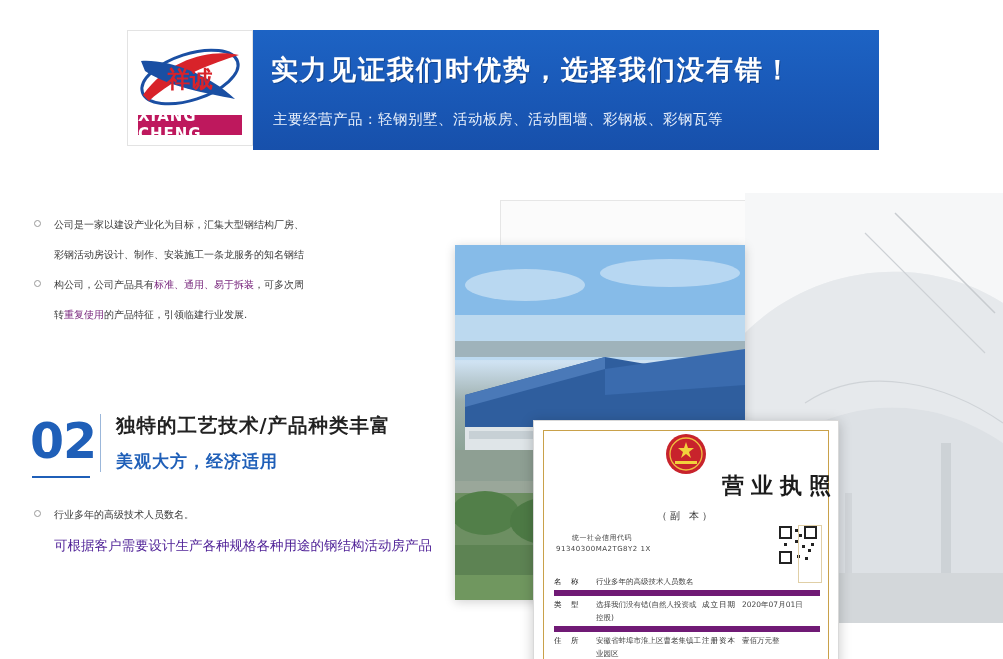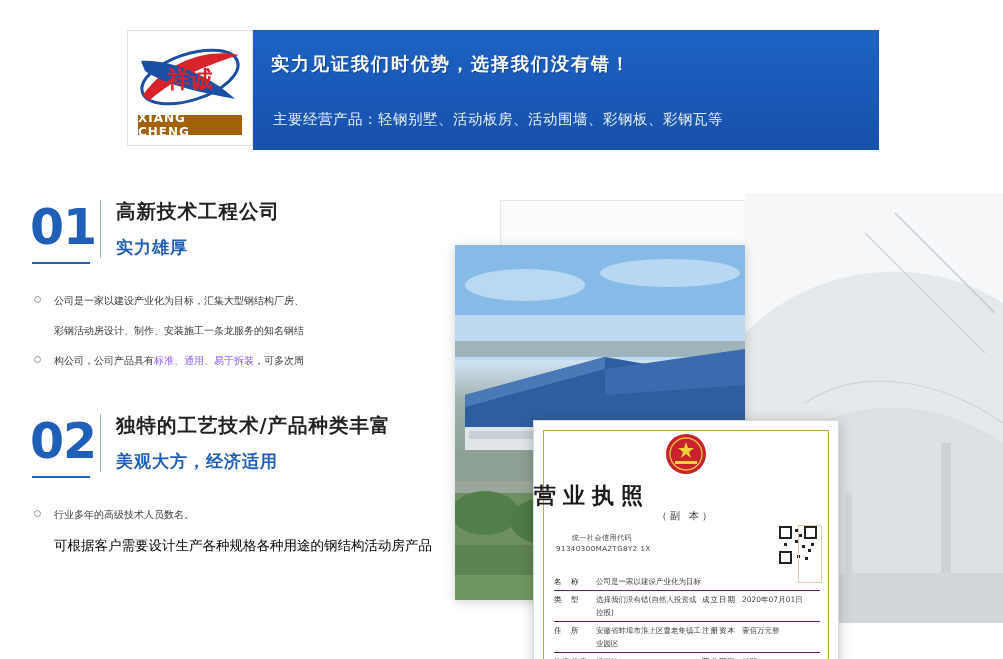--- a/index.html
+++ b/index.html
@@ -18,33 +18,33 @@
   .logo-box{
     position:absolute;left:0;top:0;width:126px;height:116px;
     background:#ffffff;border:1px solid #e3e3e3;box-sizing:border-box;
     display:flex;flex-direction:column;align-items:center;justify-content:center;
   }
   .logo-art{
     position:relative;width:110px;height:74px;
   }
   .logo-art svg{display:block;}
   .logo-ribbon{
-    width:104px;height:20px;background:#a16207;color:#fff;
-    font-size:12px;letter-spacing:1px;font-weight:bold;
+    width:104px;height:20px;background:#be185d;color:#fff;
+    font-size:15px;letter-spacing:1px;font-weight:bold;
     display:flex;align-items:center;justify-content:center;
     font-family:"DejaVu Sans","Liberation Sans",sans-serif;
   }
   .banner{
     position:absolute;left:126px;top:0;width:626px;height:120px;
     background:linear-gradient(180deg,#1d63c4 0%,#1a5ab9 45%,#1750ab 100%);
     box-sizing:border-box;
   }
   .banner-main{
     position:absolute;left:18px;top:22px;
-    color:#ffffff;font-size:18px;font-weight:bold;letter-spacing:2px;
+    color:#ffffff;font-size:27px;font-weight:bold;letter-spacing:2px;
     text-shadow:1px 1px 0 rgba(0,0,0,.25);
   }
   .banner-sub{
     position:absolute;left:20px;top:80px;
     color:#eaf1fb;font-size:14.5px;letter-spacing:.5px;
   }
   
   .section{position:absolute;}
   .sec1{left:30px;top:196px;width:460px;}
   .sec2{left:30px;top:410px;width:470px;}
@@ -72,22 +72,22 @@
   }
   .bullets{position:relative;margin-top:14px;}
   .bullet{
     position:relative;padding-left:24px;font-size:13.5px;line-height:28px;color:#3a3a3a;
   }
   .bullet .dot{
     position:absolute;left:4px;top:10px;width:7px;height:7px;border-radius:50%;
     border:1px solid #9a9a9a;background:#fff;box-sizing:border-box;
   }
   .para{font-size:10px;line-height:30px;color:#3a3a3a;}
-  .hl-red{color:#8b5cf6;}
-  .red-line{color:#000000;font-size:13.5px;line-height:30px;}
+  .hl-red{color:#701a75;}
+  .red-line{color:#4c1d95;font-size:13.5px;line-height:30px;}
 
   
   .photo-wrap{position:absolute;left:455px;top:175px;width:548px;height:484px;}
   .ph{position:absolute;overflow:hidden;background:#dfe4e8;}
   .ph-back{
     left:45px;top:25px;width:265px;height:235px;background:#fbfbfb;
     border:1px solid #e6e6e6;box-sizing:border-box;
   }
   
   .ph-right{
@@ -107,21 +107,21 @@
     left:78px;top:245px;width:306px;height:414px;
     background:#ffffff;border:1px solid #d9d9d9;box-sizing:border-box;
     box-shadow:0 2px 12px rgba(0,0,0,.22);
   }
   .lic-inner{position:absolute;left:9px;top:9px;right:9px;bottom:9px;border:1px solid #c9a14a;}
   .lic-emblem{
     position:absolute;left:50%;top:10px;transform:translateX(-50%);
     width:46px;height:46px;
   }
   .lic-title{
-    position:absolute;left:0;right:0;top:60px;text-align:left;
+    position:absolute;left:0;right:0;top:50px;text-align:right;
     font-size:22px;font-weight:bold;color:#1b1b1b;letter-spacing:7px;
     font-family:"DejaVu Sans","Liberation Sans",sans-serif;
   }
   .lic-sub{
     position:absolute;left:0;right:0;top:88px;text-align:center;
     font-size:10px;color:#333;letter-spacing:3px;
   }
   .lic-code{
     position:absolute;left:38px;top:112px;font-size:7px;color:#444;letter-spacing:.5px;
   }
@@ -129,21 +129,21 @@
     position:absolute;left:22px;top:124px;font-size:7px;color:#444;letter-spacing:.5px;
   }
   .lic-qr{
     position:absolute;right:20px;top:104px;width:40px;height:40px;background:#fff;
   }
   .lic-stamp-note{
     position:absolute;right:16px;top:104px;width:22px;height:56px;border:1px solid #e0cfa6;
   }
   .lic-rows{position:absolute;left:20px;top:152px;right:18px;}
   .lic-row{
-    display:flex;font-size:7.5px;color:#333;line-height:13px;border-bottom:1px solid #701a75;
+    display:flex;font-size:7.5px;color:#333;line-height:13px;border-bottom:6px solid #701a75;
     padding:2px 0;
   }
   .lic-row .k{width:42px;flex:none;color:#222;letter-spacing:1px;}
   .lic-row .v{flex:1;color:#444;}
   .lic-row .k2{width:40px;flex:none;color:#222;letter-spacing:1px;}
   .lic-row .v2{width:78px;flex:none;color:#444;}
 </style>
 </head>
 <body>
 
@@ -161,38 +161,34 @@
     <div class="logo-ribbon">XIANG  CHENG</div>
   </div>
 
   <div class="banner">
     <div class="banner-main">实力见证我们时优势，选择我们没有错！</div>
     <div class="banner-sub">主要经营产品：轻钢别墅、活动板房、活动围墙、彩钢板、彩钢瓦等</div>
   </div>
 </div>
 
 <div class="section sec1">
-  <div class="sec-head">
-    <div class="num">01</div>
-    <div class="num-underline"></div>
-    <div class="num-tick"></div>
-    <div class="head-title">高新技术工程公司</div>
-    <div class="head-sub">实力雄厚</div>
-  </div>
 
   <div class="bullets">
     <div class="bullet">
       <span class="dot"></span>
       <div class="para">公司是一家以建设产业化为目标，汇集大型钢结构厂房、</div>
       <div class="para">彩钢活动房设计、制作、安装施工一条龙服务的知名钢结</div>
     </div>
     <div class="bullet">
       <span class="dot"></span>
       <div class="para">
         <span>构公司，公司产品具有</span><span class="hl-red">标准、通用、易于拆装</span><span>，可多次周</span>
+      </div>
+      <div class="para">
+        <span>转</span><span class="hl-red">重复使用</span><span>的产品特征，引领临建行业发展.</span>
       </div>
     </div>
   </div>
 </div>
 
 <div class="section sec2">
   <div class="sec-head">
     <div class="num">02</div>
     <div class="num-underline"></div>
     <div class="num-tick"></div>
@@ -289,21 +285,21 @@
         <rect x="27" y="32" width="3" height="3" fill="#222"></rect>
         <rect x="33" y="18" width="3" height="3" fill="#222"></rect>
         <rect x="6" y="18" width="3" height="3" fill="#222"></rect>
       </svg>
     </div>
     <div class="lic-stamp-note"></div>
 
     <div class="lic-rows">
       <div class="lic-row">
         <div class="k">名　称</div>
-        <div class="v">公司是一家以建设产业化为目标</div>
+        <div class="v">行业多年的高级技术人员数名</div>
       </div>
       <div class="lic-row">
         <div class="k">类　型</div>
         <div class="v">选择我们没有错(自然人投资或控股)</div>
         <div class="k2">成立日期</div>
         <div class="v2">2020年07月01日</div>
       </div>
       <div class="lic-row">
         <div class="k">住　所</div>
         <div class="v">安徽省蚌埠市淮上区曹老集镇工业园区</div>

